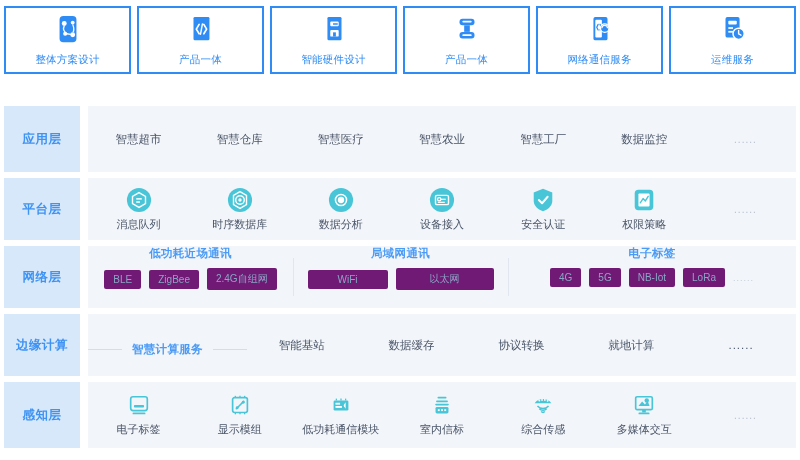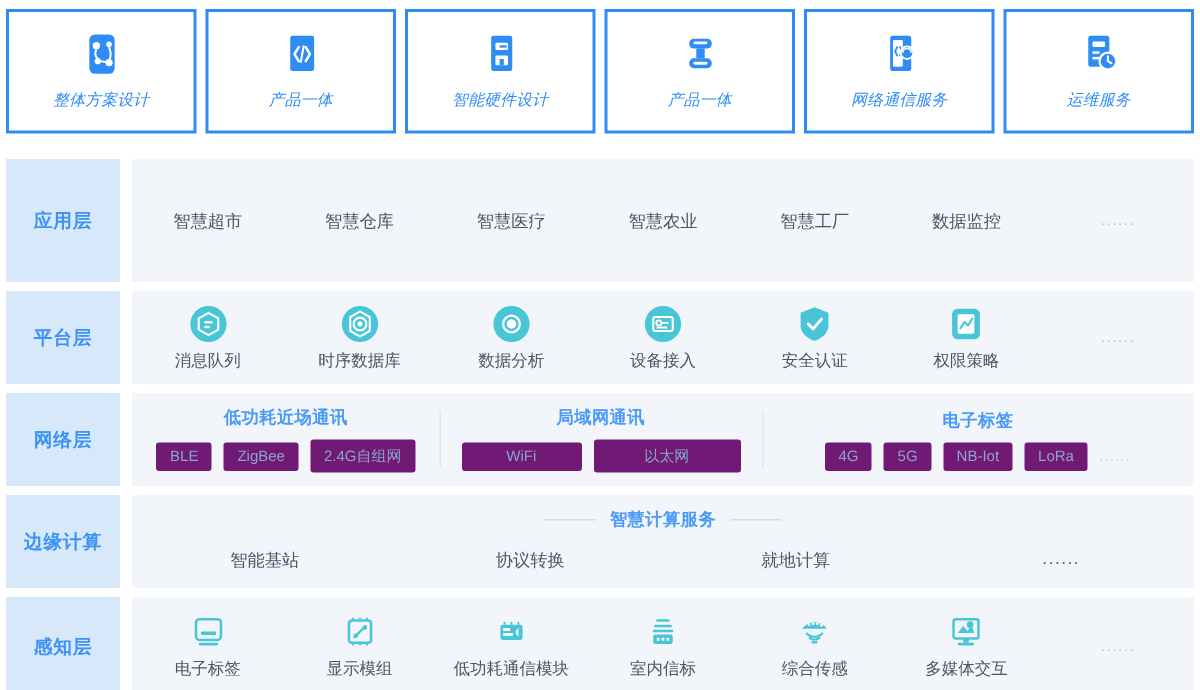--- a/index.html
+++ b/index.html
@@ -20,22 +20,21 @@
   }
   .svc-card {
     flex: 1 1 0;
     border: 2px solid #2f8cf5;
     background: #ffffff;
     display: flex;
     flex-direction: column;
     align-items: center;
     justify-content: center;
     gap: 7px;
-    height: 83px;
-    font-style: italic;
+    height: 68px;
   }
   .svc-icon { width: 30px; height: 32px; display:block; }
   .svc-label {
     font-size: 10.5px;
     color: #2f8cf5;
     letter-spacing: .2px;
     white-space: nowrap;
   }
 
   
@@ -53,21 +52,21 @@
     font-weight: bold;
     letter-spacing: .5px;
   }
   .layer-body {
     flex: 1 1 auto;
     background: #f2f5f9;
     position: relative;
   }
 
   
-  .r-app    .layer-tag, .r-app    .layer-body { height: 82px; }
+  .r-app    .layer-tag, .r-app    .layer-body { height: 66px; }
   .r-plat   .layer-tag, .r-plat   .layer-body { height: 62px; }
   .r-net    .layer-tag, .r-net    .layer-body { height: 62px; }
   .r-edge   .layer-tag, .r-edge   .layer-body { height: 62px; }
   .r-sense  .layer-tag, .r-sense  .layer-body { height: 66px; }
 
   
   .app-items {
     height: 100%;
     display: flex;
     align-items: center;
@@ -90,21 +89,21 @@
     gap: 4px;
   }
   .plat-icon { width: 26px; height: 26px; display:block; }
   .plat-label { font-size: 11px; color: #4a5568; white-space: nowrap; }
   .plat-item.dots { justify-content:center; }
 
   
   .net-groups { height:100%; display:flex; align-items:stretch; }
   .net-group {
     display:flex; flex-direction:column; align-items:center;
-    justify-content:center; gap:7px; position:relative;
+    justify-content:flex-start; gap:7px; position:relative;
     padding: 0 6px;
   }
   .net-group.g1 { flex: 0 0 205px; }
   .net-group.g2 { flex: 0 0 215px; }
   .net-group.g3 { flex: 1 1 auto; }
   .net-group + .net-group::before {
     content:"";
     position:absolute; left:0; top:12px; bottom:12px;
     width:1px; background:#e1e7ee;
   }
@@ -116,21 +115,21 @@
     font-size: 10px;
     padding: 4px 9px;
     border-radius: 2px;
     white-space: nowrap;
   }
   .chip.wide { padding: 4px 30px; }
   .chip.wide2 { padding: 4px 34px; }
   .net-dots { color:#c3ccd8; font-size:9px; letter-spacing:1px; }
 
   
-  .edge-wrap { height:100%; display:flex; flex-direction:column; }
+  .edge-wrap { height:100%; display:flex; }
   .edge-head {
     display:flex; align-items:center; justify-content:center; gap:10px;
     padding-top: 9px;
   }
   .edge-line { width: 34px; height:1px; background:#d5dde7; }
   .edge-title { font-size: 11.5px; color:#4b9bf5; font-weight:bold; letter-spacing:.3px; }
   .edge-items { flex:1 1 auto; display:flex; align-items:center;justify-content:flex-end; }
   .edge-item { flex:1 1 0; text-align:center; font-size:11.5px; color:#4a5568; }
 
   
@@ -350,20 +349,21 @@
       <div class="layer-tag">边缘计算</div>
       <div class="layer-body">
         <div class="edge-wrap">
           <div class="edge-head">
             <span class="edge-line"></span>
             <span class="edge-title">智慧计算服务</span>
             <span class="edge-line"></span>
           </div>
           <div class="edge-items">
             <div class="edge-item">智能基站</div>
+            <div class="edge-item">数据缓存</div>
             <div class="edge-item">协议转换</div>
             <div class="edge-item">就地计算</div>
             <div class="edge-item ellipsis">......</div>
           </div>
         </div>
       </div>
     </div>
 
     <div class="layer-row r-sense">
       <div class="layer-tag">感知层</div>

